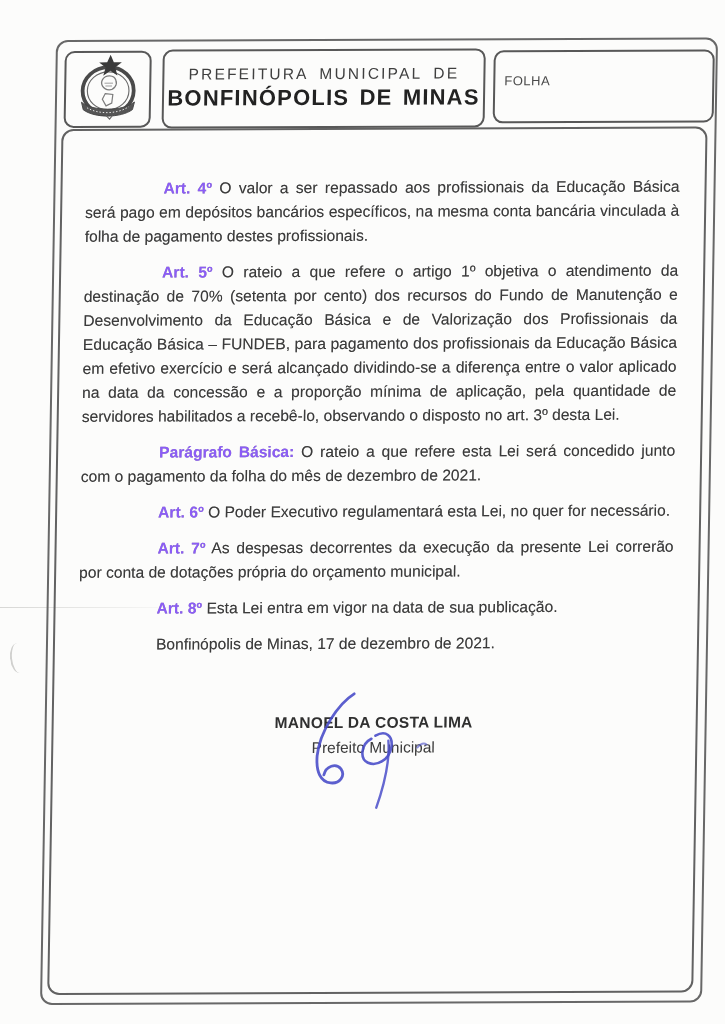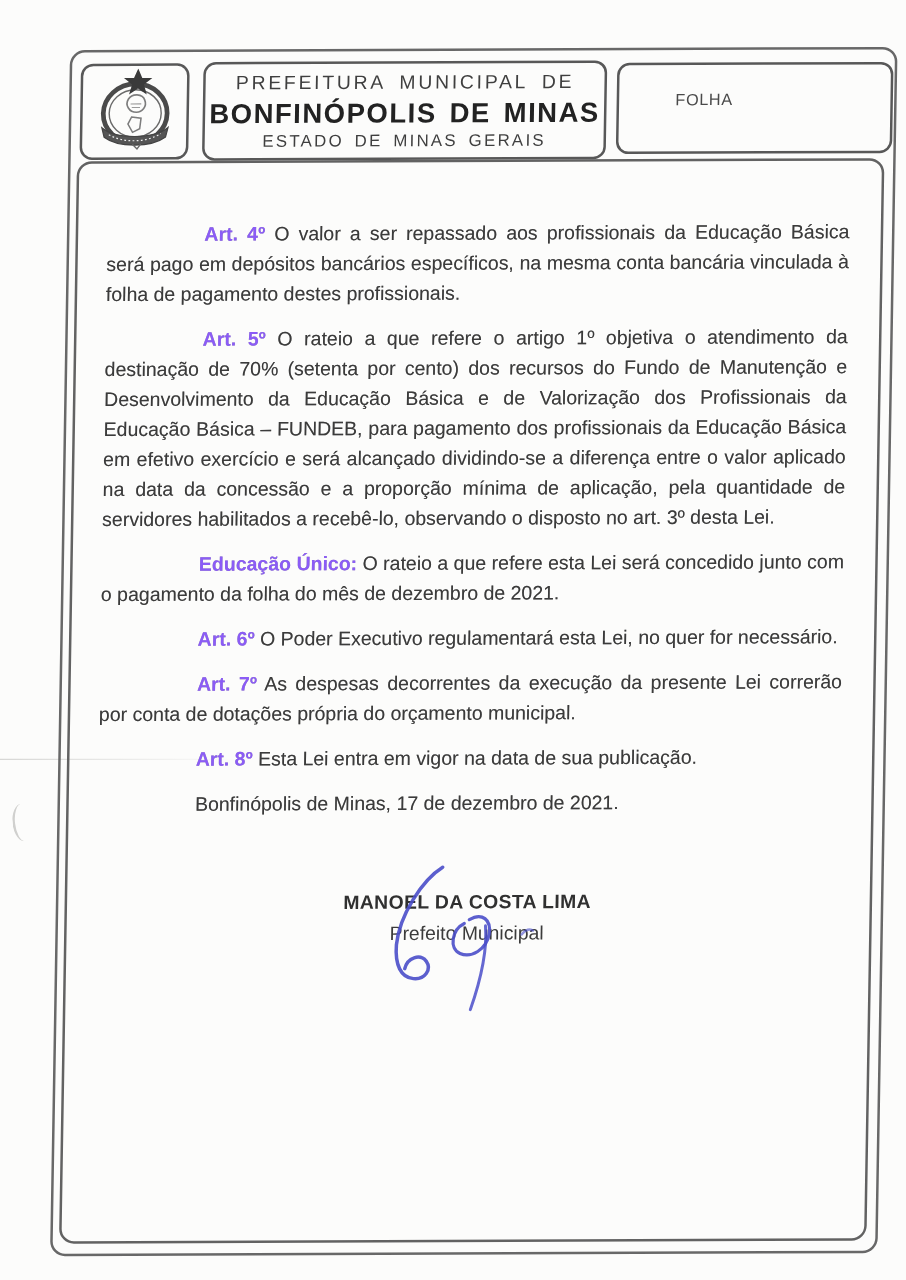--- a/index.html
+++ b/index.html
@@ -28,21 +28,21 @@
     text-align:center;
   }
   .org-line1{font-size:15.5px;letter-spacing:2.2px;word-spacing:5px;color:#3f3f3f;}
   .org-name{font-size:22px;font-weight:bold;letter-spacing:1.2px;word-spacing:3px;color:#222;margin:2px 0 1px 0;}
   .org-line3{font-size:13.5px;letter-spacing:1.8px;word-spacing:3px;color:#3f3f3f;}
   .folha-box{
     position:absolute;left:436px;top:10px;width:221px;height:73px;
     border:2px solid #585858;border-radius:10px;box-sizing:border-box;
     padding:19px 0 0 9px;
   }
-  .folha-label{font-size:13px;letter-spacing:.5px;color:#4a4a4a;margin-left:36px;}
+  .folha-label{font-size:13px;letter-spacing:.5px;color:#4a4a4a;}
   
   .content-box{
     position:absolute;left:5px;top:87px;width:646px;height:866px;
     border:2px solid #626262;border-radius:12px;box-sizing:border-box;
     padding:46px 25px 0 23px;
   }
   .para{
     margin:0 0 12px 0;
     font-size:15.6px;line-height:24px;color:#3b3b3b;
     text-align:justify;text-align-last:left;
@@ -88,34 +88,33 @@
 
       <path d="M12,50 C 24,60 56,60 68,50 L 66,58 C 54,67 26,67 14,58 Z" fill="#555" stroke="#444" stroke-width="1"></path>
       <path d="M18,56 C 30,63 50,63 62,55" fill="none" stroke="#eee" stroke-width="1" stroke-dasharray="1.5,2"></path>
       <path d="M38,64 l4,4 l3,-4" fill="none" stroke="#666" stroke-width="1.2"></path>
     </svg>
   </div>
 
   <div class="title-box">
     <div class="org-line1">PREFEITURA MUNICIPAL DE</div>
     <div class="org-name">BONFINÓPOLIS DE MINAS</div>
-    <div class="org-line3">ESTADO DE MINAS GERAIS</div>
   </div>
 
   <div class="folha-box">
     <span class="folha-label">FOLHA</span>
   </div>
 
   <div class="content-box">
 
     <p class="para"><b>Art. 4º</b> <span>O valor a ser repassado aos profissionais da Educação Básica será pago em depósitos bancários específicos, na mesma conta bancária vinculada à folha de pagamento destes profissionais.</span></p>
 
     <p class="para"><b>Art. 5º</b> <span>O rateio a que refere o artigo 1º objetiva o atendimento da destinação de 70% (setenta por cento) dos recursos do Fundo de Manutenção e Desenvolvimento da Educação Básica e de Valorização dos Profissionais da Educação Básica – FUNDEB, para pagamento dos profissionais da Educação Básica em efetivo exercício e será alcançado dividindo-se a diferença entre o valor aplicado na data da concessão e a proporção mínima de aplicação, pela quantidade de servidores habilitados a recebê-lo, observando o disposto no art. 3º desta Lei.</span></p>
 
-    <p class="para"><b>Educação Único:</b> <span>O rateio a que refere esta Lei será concedido junto com o pagamento da folha do mês de dezembro de 2021.</span></p>
+    <p class="para"><b>Parágrafo Básica:</b> <span>O rateio a que refere esta Lei será concedido junto com o pagamento da folha do mês de dezembro de 2021.</span></p>
 
     <p class="para"><b>Art. 6º</b> <span>O Poder Executivo regulamentará esta Lei, no quer for necessário.</span></p>
 
     <p class="para"><b>Art. 7º</b> <span>As despesas decorrentes da execução da presente Lei correrão por conta de dotações própria do orçamento municipal.</span></p>
 
     <p class="para"><b>Art. 8º</b> <span>Esta Lei entra em vigor na data de sua publicação.</span></p>
 
     <p class="para dateline">Bonfinópolis de Minas, 17 de dezembro de 2021.</p>
 
     <svg class="signature-svg" viewBox="0 0 150 132">

